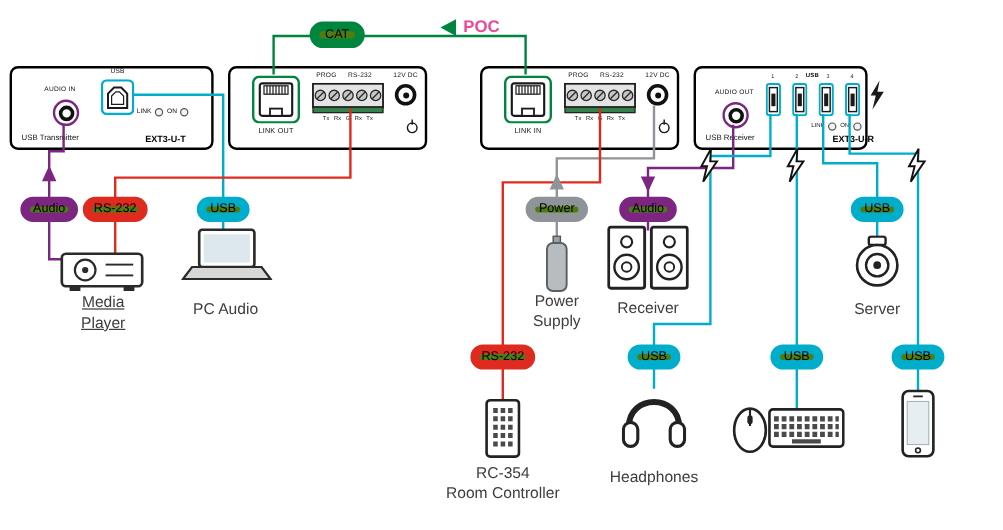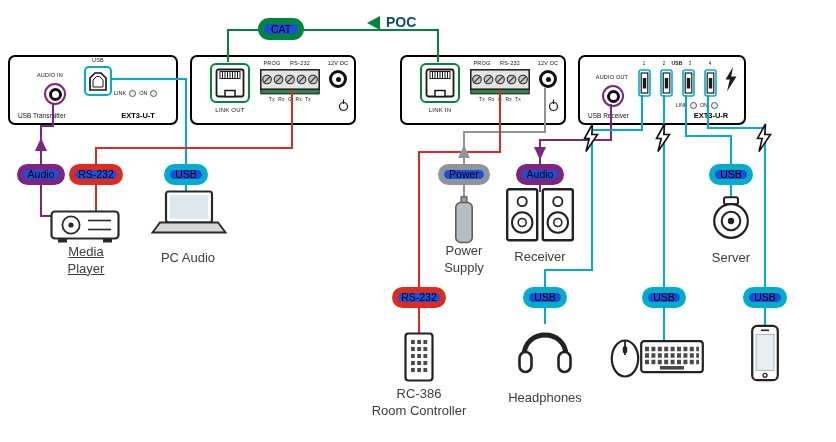--- a/index.html
+++ b/index.html
@@ -9,37 +9,37 @@
   html,body{margin:0;padding:0;background:#fff;}
   .stage{position:relative;width:836px;height:442px;background:#fff;
          font-family:"Liberation Sans",sans-serif;overflow:hidden;}
   .abs{position:absolute;}
   .devbox{position:absolute;background:#fff;border:2px solid #000;border-radius:7px;box-sizing:border-box;}
   .tiny{position:absolute;font-size:5.5px;color:#111;text-align:center;letter-spacing:.2px;line-height:1;}
   .name{position:absolute;font-size:6.5px;color:#111;line-height:1;}
   .model{position:absolute;font-size:7.5px;font-weight:bold;color:#000;text-align:center;line-height:1;}
   .leds{position:absolute;display:flex;align-items:center;gap:3px;font-size:5.5px;color:#111;line-height:1;}
   .led{width:5px;height:5px;border:1px solid #555;border-radius:50%;background:#f2f2f2;display:inline-block;}
-  .pill{position:absolute;height:21px;background:#1d4ed8;border:6px solid #0c4a6e;border-radius:12px;
+  .pill{position:absolute;height:21px;background:#4d7c0f;border:8px solid #0c4a6e;border-radius:12px;
         display:flex;align-items:center;justify-content:center;font-size:10.5px;color:#000;
         box-sizing:border-box;line-height:1;}
   .p-green{border-color:var(--green);} .p-cyan{border-color:var(--cyan);}
   .p-red{border-color:var(--red);} .p-purple{border-color:var(--purple);}
   .p-gray{border-color:var(--gray);}
   .w-green{stroke:var(--green);} .w-cyan{stroke:var(--cyan);}
   .w-red{stroke:var(--red);} .w-purple{stroke:var(--purple);} .w-gray{stroke:var(--gray);}
   .devlabel{position:absolute;font-size:13px;color:#3d3d3d;text-align:center;
             white-space:pre-line;line-height:1.3;}
   .jack-hl{position:absolute;width:18px;height:18px;border:2px solid var(--purple);border-radius:50%;
            background:#fff;display:flex;align-items:center;justify-content:center;}
   .jack{width:7px;height:7px;border:3px solid #111;border-radius:50%;background:#fff;}
   .dcjack{position:absolute;width:12px;height:12px;border:3.5px solid #111;border-radius:50%;
           background:#fff;display:flex;align-items:center;justify-content:center;}
   .dcdot{width:5px;height:5px;background:#111;border-radius:50%;}
-  .poc{position:absolute;font-size:14px;font-weight:bold;color:#0c4a6e;line-height:1;}
+  .poc{position:absolute;font-size:14px;font-weight:bold;color:#ec4899;line-height:1;}
   .portnum{position:absolute;font-size:4.5px;color:#111;text-align:center;line-height:1;}
   svg{display:block;}
 </style>
 </head>
 <body>
 
 <div class="stage">
 
   <div class="devbox" style="left:8px;top:55px;width:170px;height:70px;">
     <div class="tiny" style="left:14px;top:16px;width:52px;">AUDIO IN</div>
@@ -151,21 +151,21 @@
     <div class="tiny" style="left:128px;top:4px;width:36px;">12V DC</div>
     <div class="dcjack" style="left:137px;top:13px;">
         <span class="dcdot"></span>
       </div>
     <svg class="abs" style="left:146px;top:42px;" width="11" height="13" viewBox="0 0 11 13">
       <circle cx="5.5" cy="7.5" r="4" fill="none" stroke="#1a1a1a" stroke-width="1.2"></circle>
       <line x1="5.5" y1="0.5" x2="5.5" y2="5" stroke="#1a1a1a" stroke-width="1.2"></line>
     </svg>
   </div>
 
-  <div class="devbox" style="left:578px;top:55px;width:168px;height:70px;">
+  <div class="devbox" style="left:578px;top:55px;width:145px;height:70px;">
     <div class="tiny" style="left:6px;top:18px;width:52px;">AUDIO OUT</div>
     <div class="jack-hl" style="left:22px;top:28px;">
         <span class="jack"></span>
       </div>
     <span class="portnum" style="left:58px;top:5px;width:12px;">1</span>
     <span class="portnum" style="left:78px;top:5px;width:12px;">2</span>
     <div class="tiny" style="left:87px;top:4px;width:20px;font-size:5px;font-weight:bold;">USB</div>
     <span class="portnum" style="left:104px;top:5px;width:12px;">3</span>
     <span class="portnum" style="left:124px;top:5px;width:12px;">4</span>
     <svg class="abs" style="left:57.5px;top:12px;" width="13" height="28" viewBox="0 0 13 28">
@@ -312,17 +312,17 @@
     <circle cx="17" cy="51.3" r="2" fill="none" stroke="#222" stroke-width="1.3"></circle>
   </svg>
 
   <div class="devlabel" style="left:46px;top:244px;width:80px;text-decoration:underline;">Media
 Player</div>
   <div class="devlabel" style="left:148px;top:250px;width:80px;">PC Audio</div>
   <div class="devlabel" style="left:424px;top:243px;width:80px;">Power
 Supply</div>
   <div class="devlabel" style="left:500px;top:249px;width:80px;">Receiver</div>
   <div class="devlabel" style="left:691px;top:250px;width:80px;">Server</div>
-  <div class="devlabel" style="left:354px;top:386px;width:130px;">RC-386
+  <div class="devlabel" style="left:354px;top:386px;width:130px;">RC-354
 Room Controller</div>
   <div class="devlabel" style="left:495px;top:390px;width:100px;">Headphones</div>
 
 </div>
 
 </body></html>

